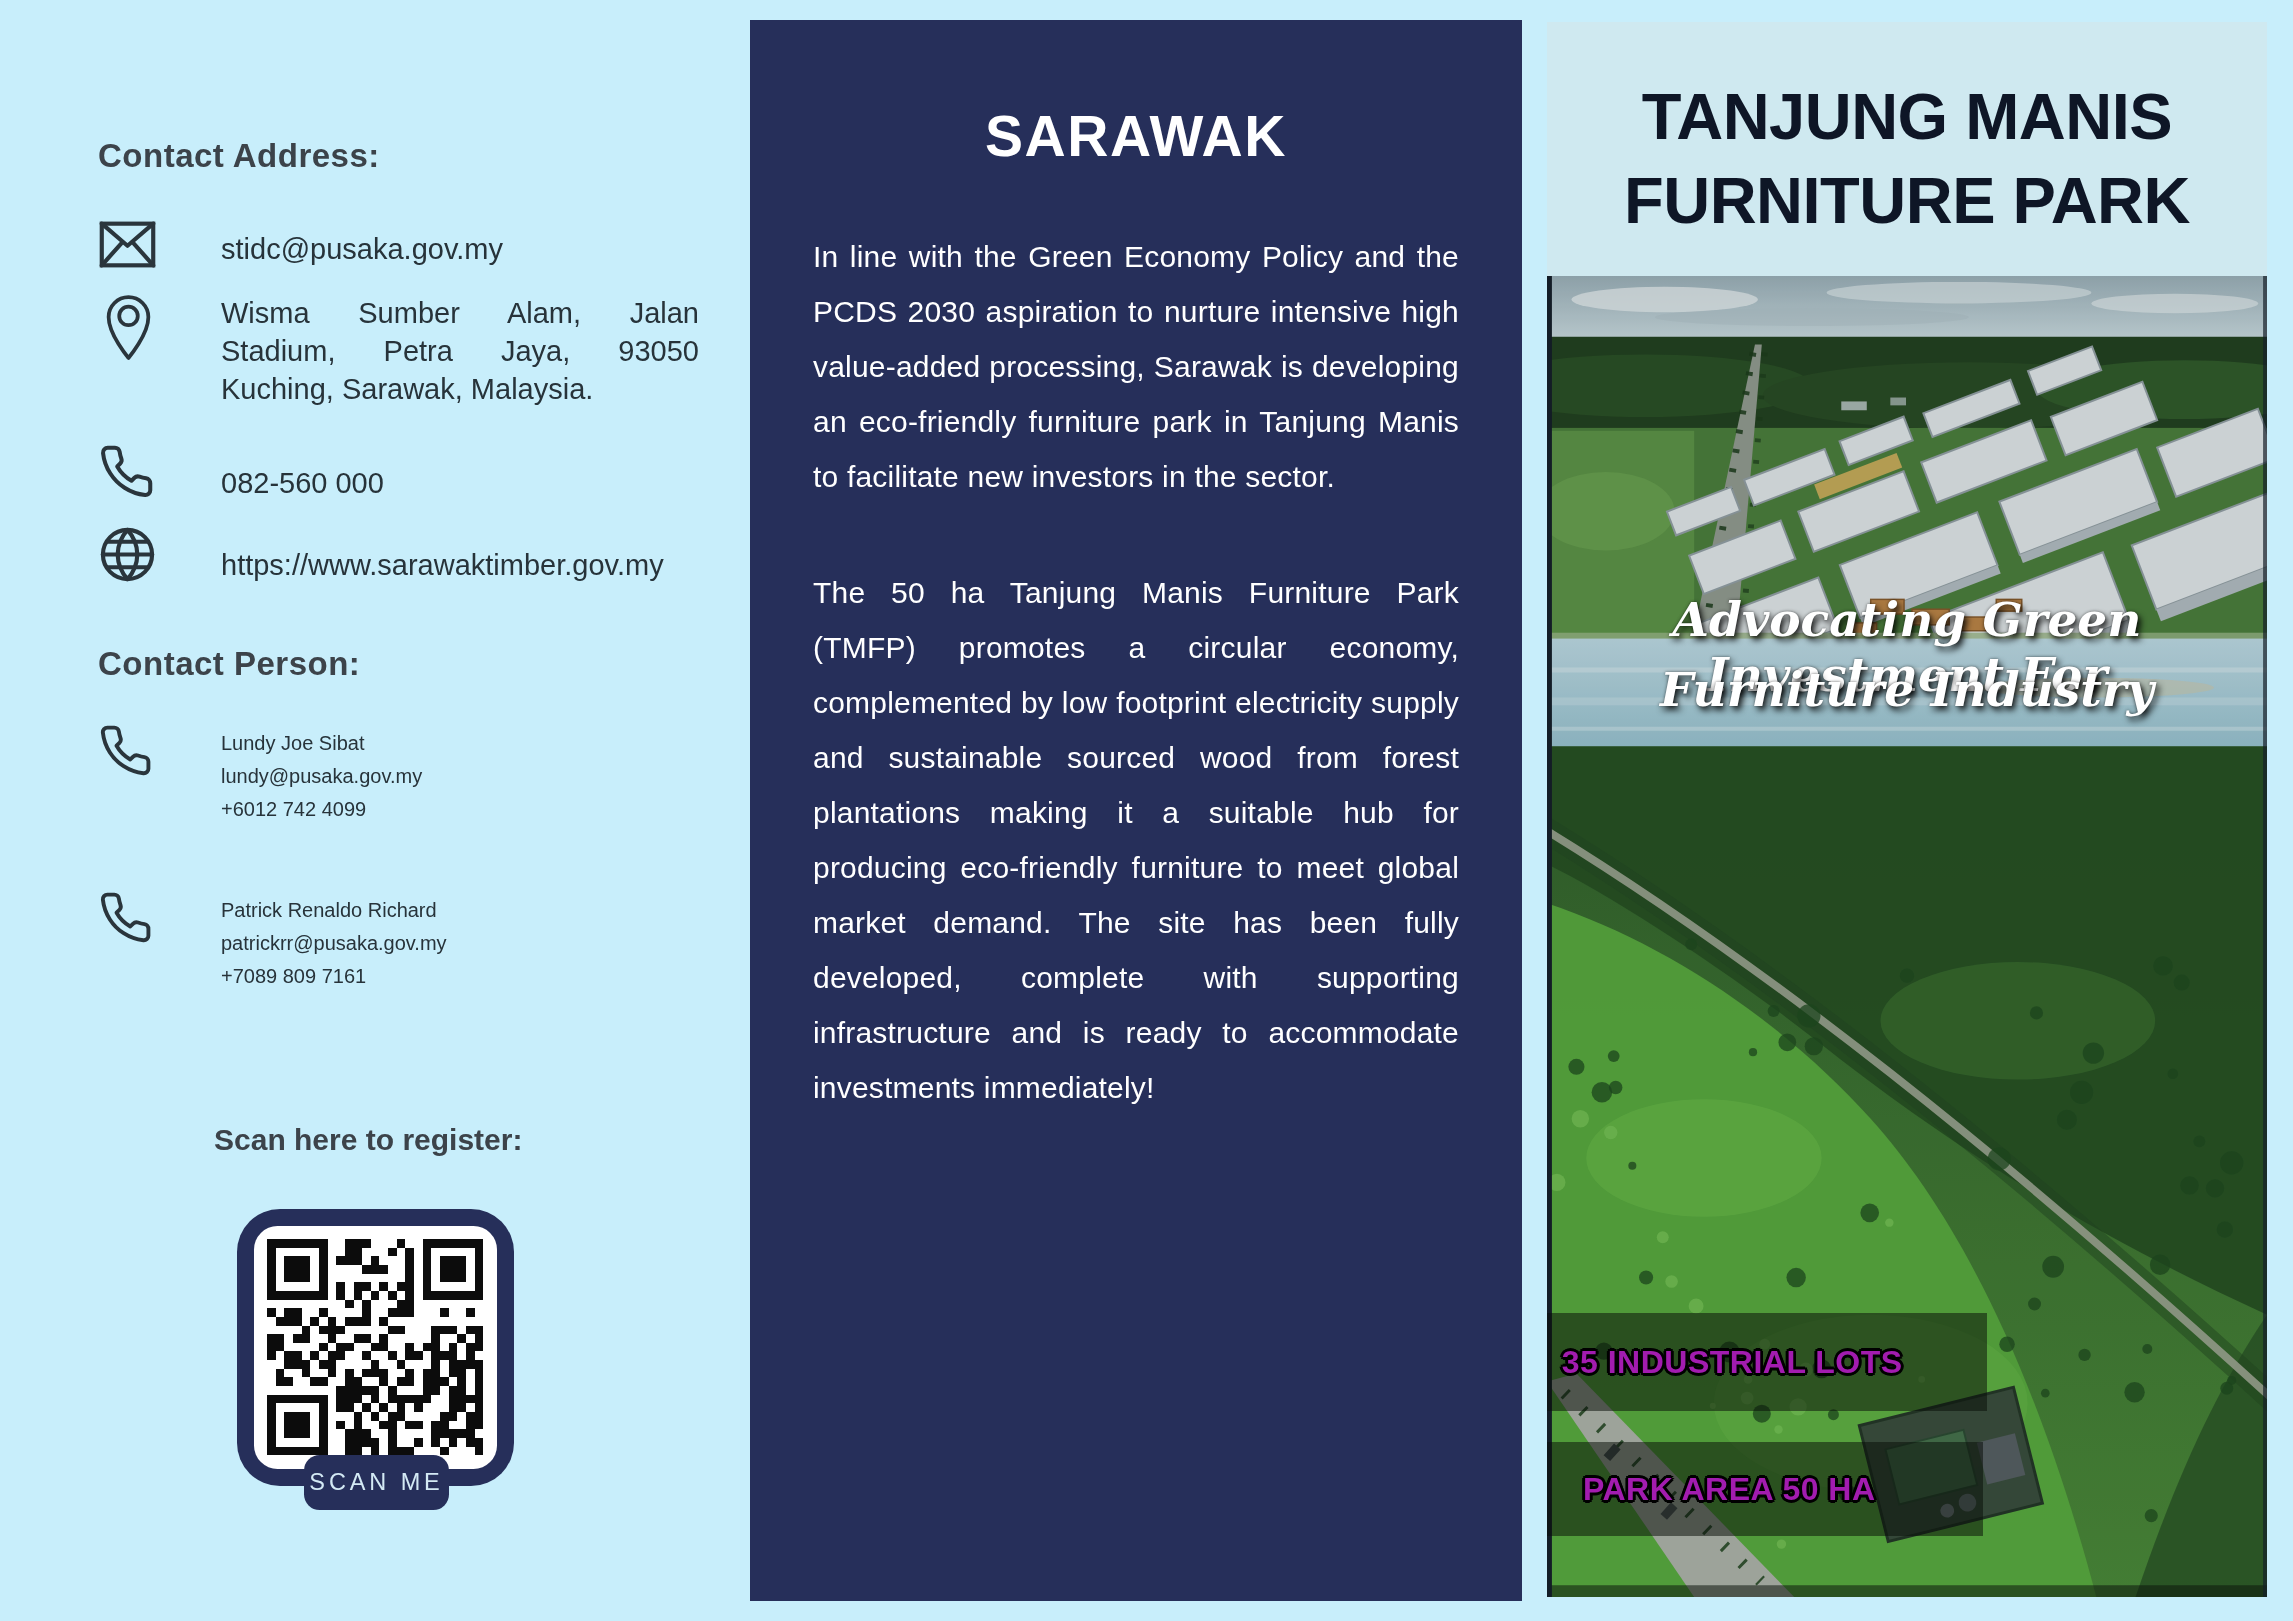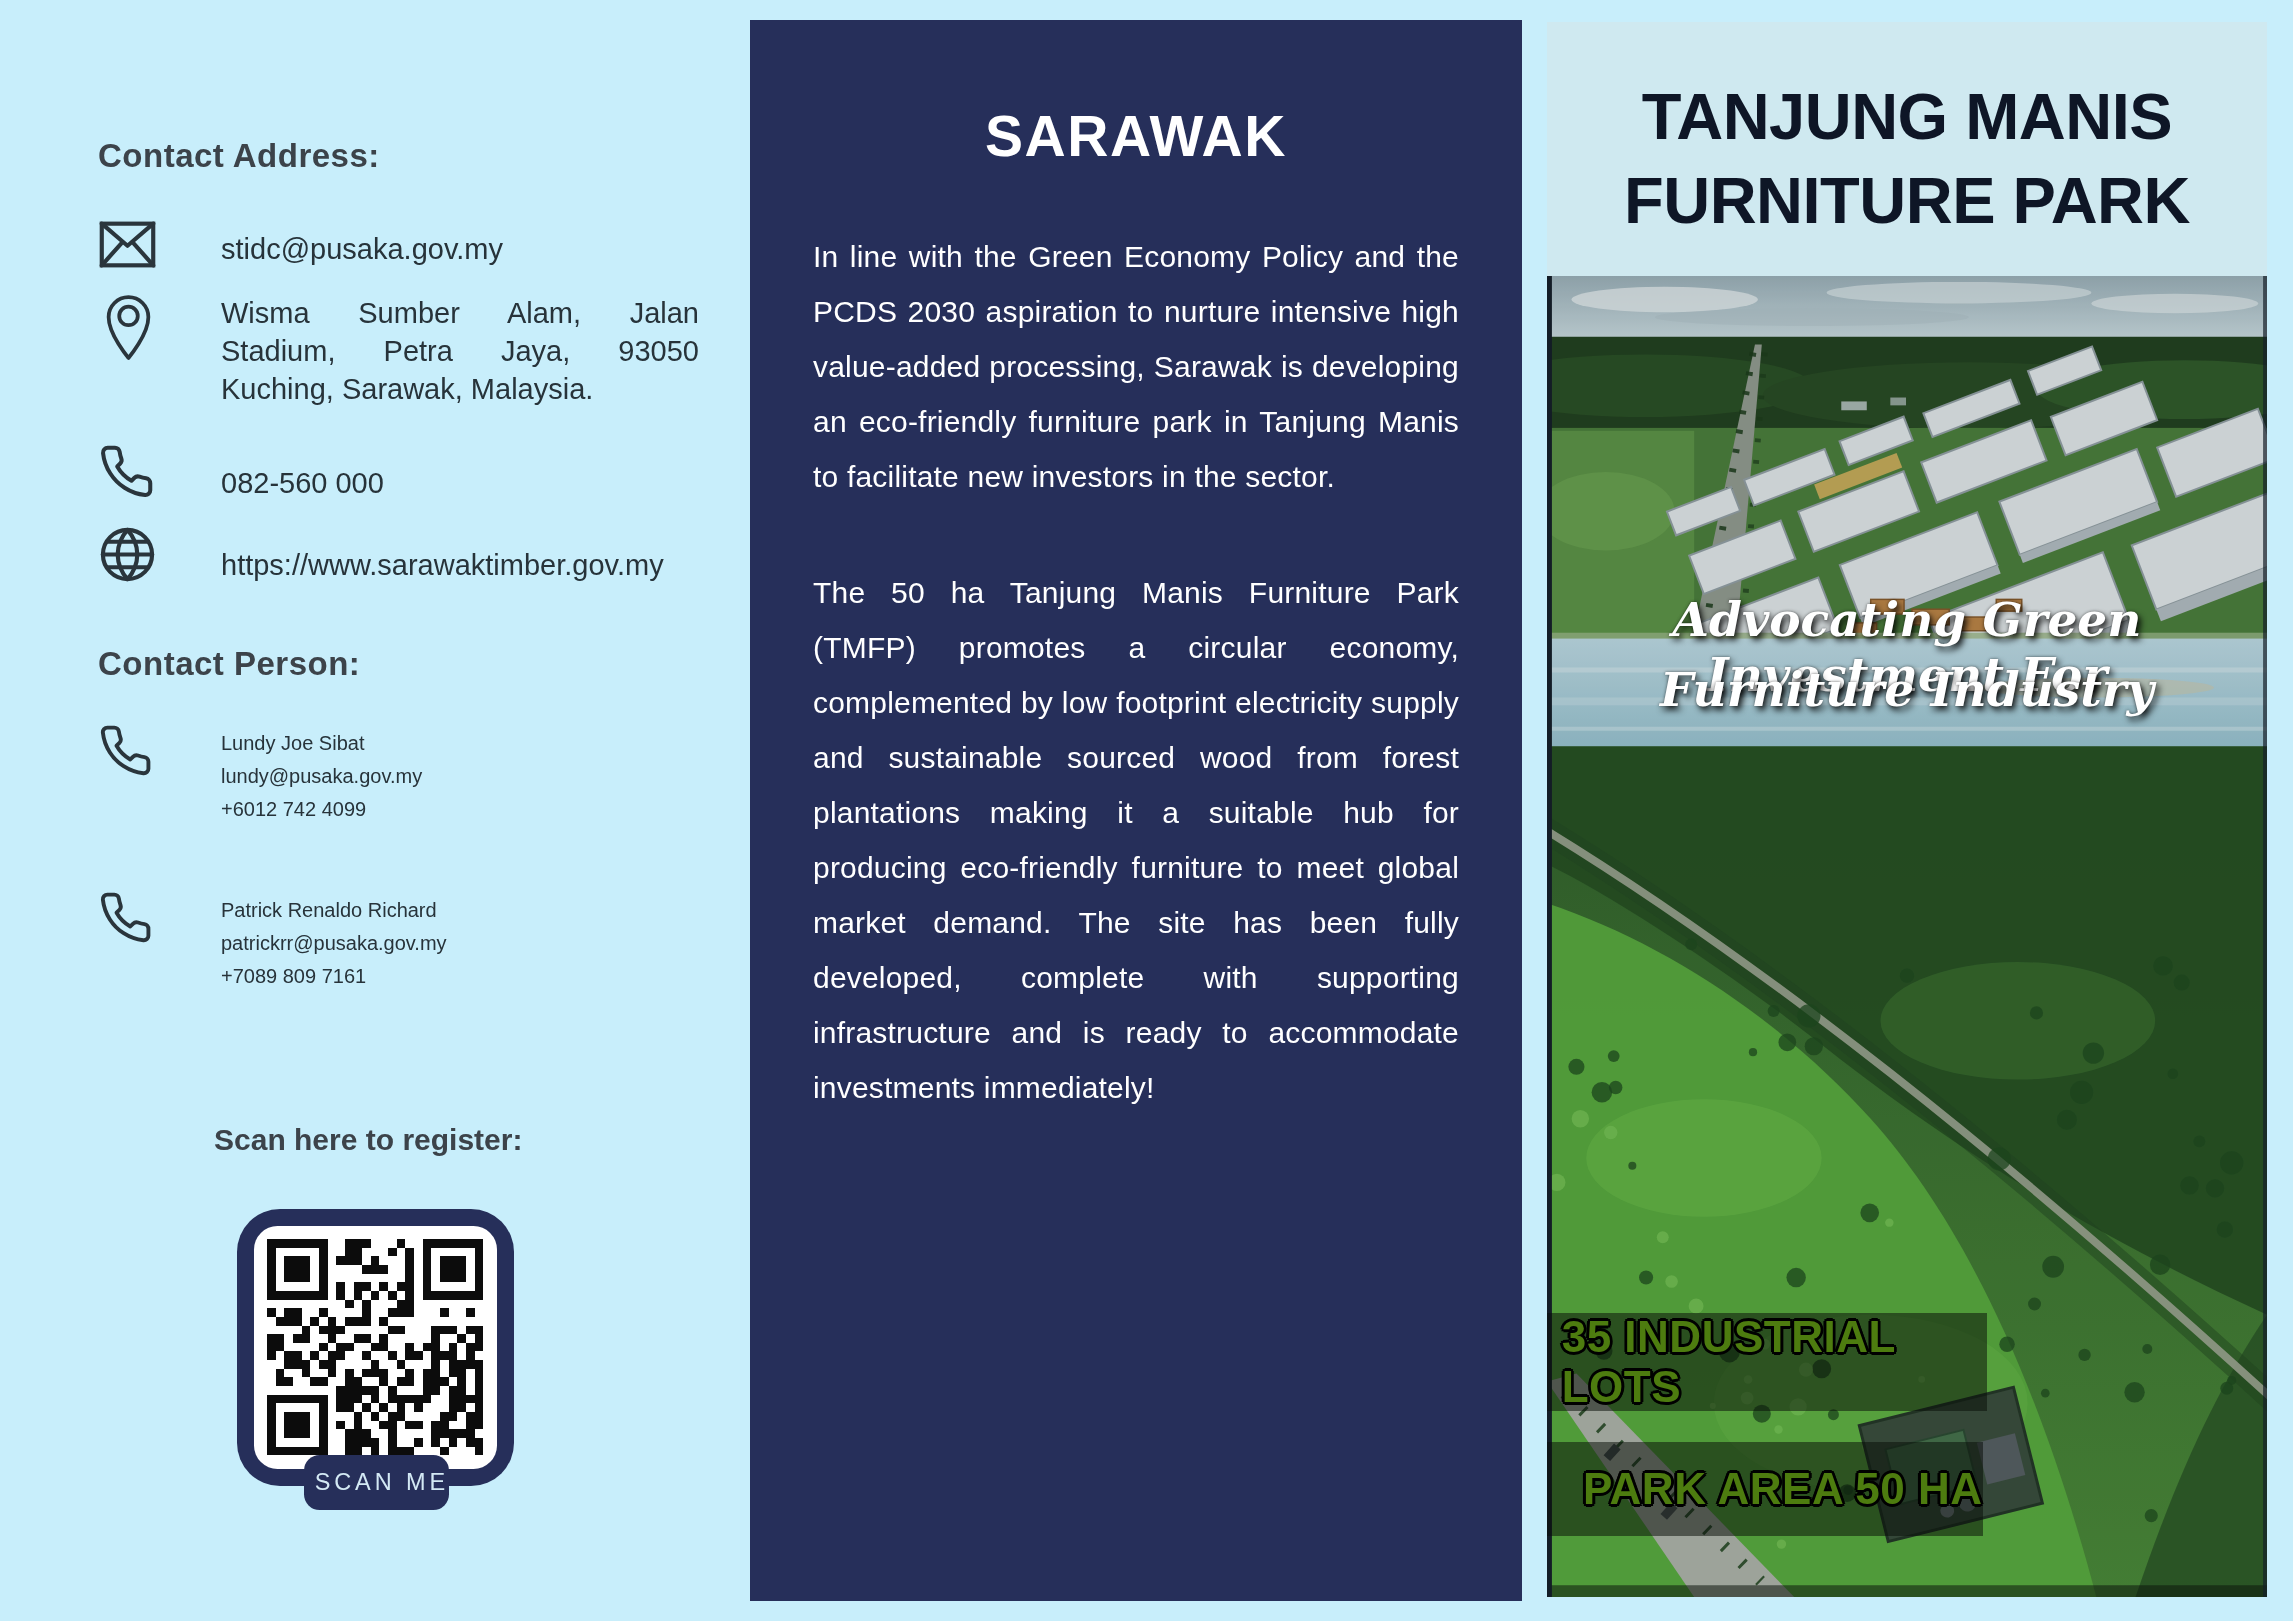--- a/index.html
+++ b/index.html
@@ -16,21 +16,21 @@
   .lp-address{text-align:justify;line-height:38px;}
   .person{position:absolute;left:221px;font-size:20px;line-height:33px;color:var(--body_text,#27333a);}
   .qr-heading{position:absolute;left:214px;margin:0;font-size:30px;font-weight:bold;
               color:var(--heading_text,#3c434a);}
   .qr-outer{position:absolute;left:237px;top:1209px;width:277px;height:277px;
             background:var(--navy,#262f5a);border-radius:43px;}
   .qr-inner{position:absolute;inset:16.7px;background:#fff;border-radius:23.5px;}
   #qr-svg{position:absolute;inset:13.7px;}
   .scan-pill{position:absolute;left:304px;top:1455px;width:145px;height:55px;
              background:var(--navy,#262f5a);border-radius:15.7px;display:flex;align-items:center;
-             justify-content:flex-end;color:#d3e9f4;font-size:23.5px;letter-spacing:3.9px;font-weight:400;}
+             justify-content:center;color:#d3e9f4;font-size:23.5px;letter-spacing:3.9px;font-weight:400;}
 
   
   .mid-panel{position:absolute;left:750px;top:19.6px;width:772px;height:1581px;
              background:var(--navy,#262f5a);color:#fff;}
   .mid-title{margin:69px 0 0 0;text-align:center;font-size:57px;font-weight:bold;
              line-height:95px;letter-spacing:1.5px;}
   .mid-p{margin:0 63px;text-align:justify;font-size:30px;font-weight:normal;line-height:55px;
          letter-spacing:0.2px;}
   .mid-p1{margin-top:45px;}
   .mid-p2{margin-top:61px;}
@@ -41,21 +41,21 @@
   .rp-title{margin:53px 0 0 0;text-align:center;font-size:65px;font-weight:bold;line-height:84px;
             color:var(--title_dark,#0e1626);letter-spacing:-0.5px;}
   .photo{position:absolute;left:1547px;top:276px;width:720px;height:1321px;overflow:hidden;}
   .photo-svg{position:absolute;inset:0;width:100%;height:100%;}
   .caption{position:absolute;left:0;width:100%;text-align:center;color:#fff;
            font-family:"DejaVu Serif",serif;font-style:italic;font-weight:bold;font-size:47px;
            text-shadow:2.9px 3.9px 6.9px rgba(0,0,0,.85),0 0 2.9px rgba(0,0,0,.5);}
   .caption1{top:316px;}
   .caption2{top:386px;}
   .stat{position:absolute;left:0;background:rgba(8,14,8,.52);display:flex;align-items:center;
-        padding-left:14.7px;box-sizing:border-box;color:#4d7c0f;font-weight:bold;font-size:44px;
+        padding-left:14.7px;box-sizing:border-box;color:#a21caf;font-weight:bold;font-size:32px;
         letter-spacing:0.5px;
         text-shadow:2.9px 0 0 #000,-2.9px 0 0 #000,0 2.9px 0 #000,0 -2.9px 0 #000,
                     2px 2px 0 #000,-2px -2px 0 #000,2px -2px 0 #000,-2px 2px 0 #000;}
   .stat1{top:1037px;width:440px;height:98px;}
   .stat2{top:1166px;width:436px;height:94px;padding-left:36px;}
 </style>
 </head>
 <body>
 
 <div class="page">

